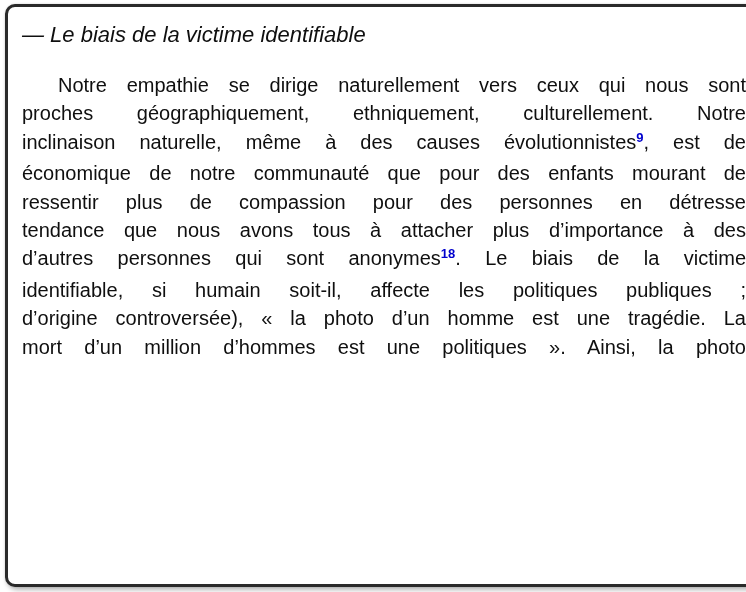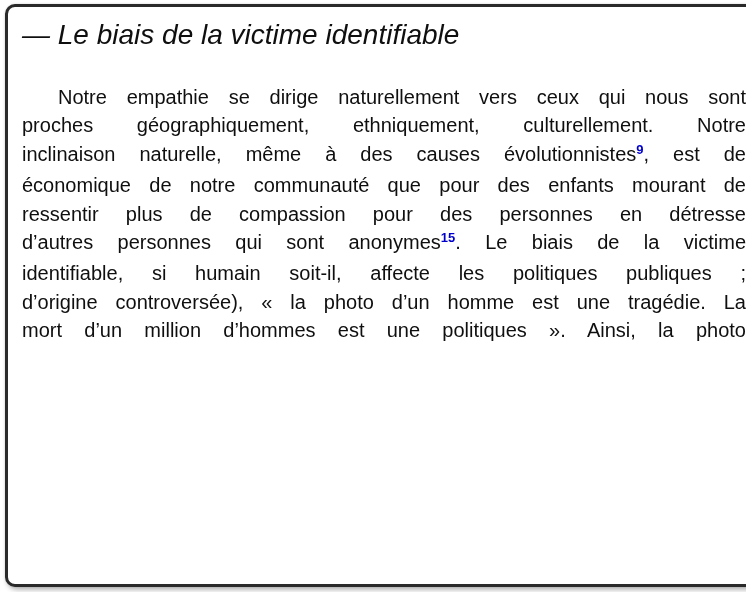--- a/index.html
+++ b/index.html
@@ -20,28 +20,28 @@
     background: #ffffff;
     border: 3px solid #2a2a2a;
     border-radius: 10px;
     box-shadow: 2px 3px 5px rgba(0,0,0,0.28), 0 0 2px rgba(0,0,0,0.15);
     padding: 13px 14px 0 14px;
     box-sizing: content-box;
     overflow: hidden;
   }
   .section-heading {
     font-style: italic;
-    font-size: 28px;
+    font-size: 22px;
     line-height: 26px;
     color: #0f0f0f;
     margin: 2px 0 0 0;
     white-space: nowrap;
   }
   .body-paragraph {
-    margin-top: 35px;
+    margin-top: 23px;
     color: #0f0f0f;
   }
   .line {
     font-size: 20px;
     line-height: 28.4px;
     text-align: justify;
     text-align-last: justify;
     color: #0f0f0f;
     white-space: normal;
   }
@@ -61,18 +61,19 @@
 <body>
 
 <div class="page-frame">
   <div class="section-heading">— Le biais de la victime identifiable</div>
   <div class="body-paragraph">
       <div class="line indent"><span>Notre empathie se dirige naturellement vers ceux qui nous sont</span></div>
       <div class="line"><span>proches géographiquement, ethniquement, culturellement. Notre</span></div>
       <div class="line"><span>inclinaison naturelle, même à des causes évolutionnistes</span><span class="sup">9</span><span>, est de</span></div>
       <div class="line"><span>économique de notre communauté que pour des enfants mourant de</span></div>
       <div class="line"><span>ressentir plus de compassion pour des personnes en détresse</span></div>
-      <div class="line"><span>d’autres personnes qui sont anonymes</span><span class="sup">15</span><span>. Le biais de la victime</span></div>
+      <div class="line"><span>tendance que nous avons tous à attacher plus d’importance à des</span></div>
+      <div class="line"><span>d’autres personnes qui sont anonymes</span><span class="sup">18</span><span>. Le biais de la victime</span></div>
       <div class="line"><span>identifiable, si humain soit-il, affecte les politiques publiques ;</span></div>
       <div class="line"><span>d’origine controversée), « la photo d’un homme est une tragédie. La</span></div>
       <div class="line"><span>mort d’un million d’hommes est une politiques ». Ainsi, la photo</span></div>
     </div>
 </div>
 
 </body></html>

